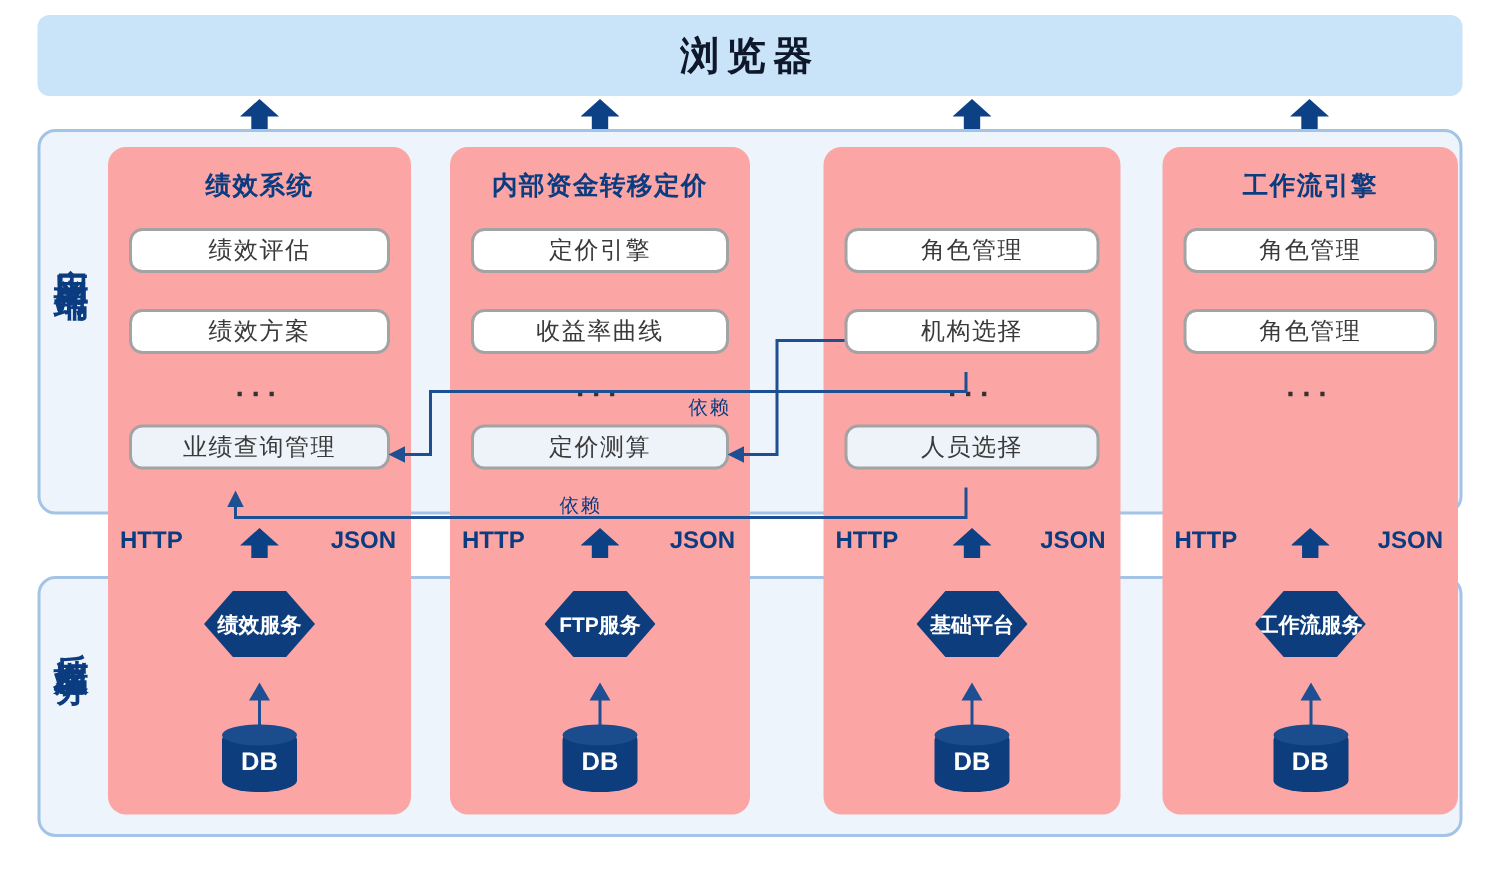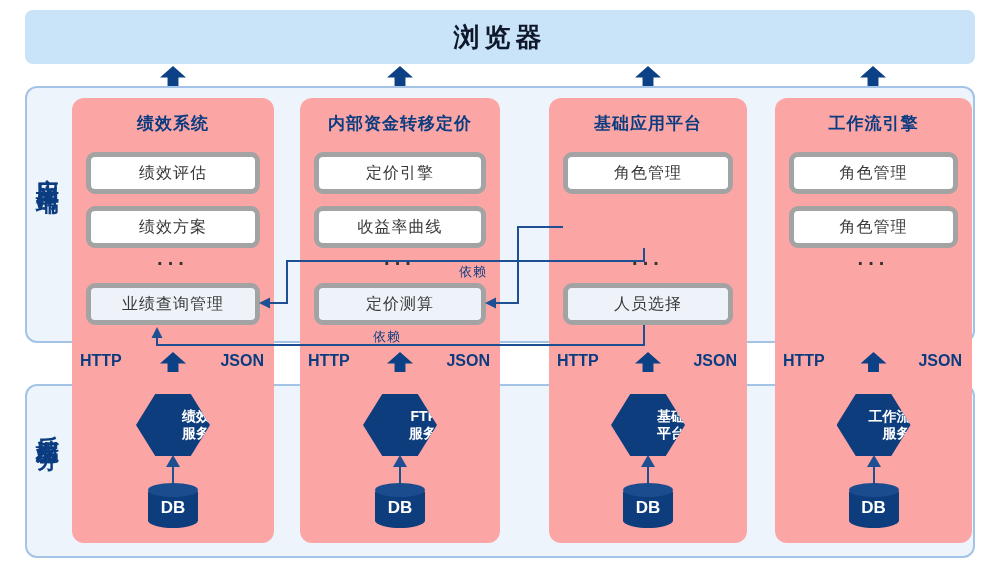--- a/index.html
+++ b/index.html
@@ -26,37 +26,37 @@
   .side-label { position:absolute; left:33px; writing-mode:vertical-rl; text-orientation:upright;
     color:#0b3c80; font-size:23px; font-weight:bold; letter-spacing:4px; z-index:3; }
   .side-label.fe { top:160px; }
   .side-label.be { top:417px; }
 
   
   .strip { position:absolute; top:98px; height:445px; background:#fca5a5; border-radius:12px; z-index:1; }
 
   .col-title { position:absolute; top:14px; left:0; right:0; text-align:center;
     color:#0b3c80; font-size:17px; font-weight:bold; letter-spacing:1px; }
-  .mod-box { position:absolute; left:14px; right:14px; height:42px; background:#ffffff;
-    border:5px solid #a3a3a3; border-radius:9px; display:flex; align-items:center; justify-content:center;
+  .mod-box { position:absolute; left:14px; right:14px; height:30px; background:#ffffff;
+    border:2px solid #a3a3a3; border-radius:9px; display:flex; align-items:center; justify-content:center;
     color:#3a3a3a; font-size:16px; letter-spacing:1px; }
   .r1 { top:54px; } .r2 { top:108px; } .r3 { top:185px; }
   .featured { background:#eef3fa; }
   .dots { position:absolute; top:150px; left:0; right:0; height:30px; line-height:30px;
     text-align:center; color:#333; font-size:20px; font-weight:bold; letter-spacing:4px; }
 
   .proto { position:absolute; top:251px; left:0; right:0; height:26px; }
   .proto-t { position:absolute; top:3px; color:#0b3c80; font-size:16px; font-weight:bold; }
   .proto-http { left:8px; } .proto-json { right:10px; }
   .proto .glyph-up { position:absolute; left:50%; margin-left:-13px; top:3px; }
 
   .hexagon { position:absolute; top:296px; left:50%; transform:translateX(-50%);
-    width:74px; height:62px; background:#0e3d7d;
+    width:74px; height:44px; background:#0e3d7d;
     clip-path:polygon(26% 0,74% 0,100% 50%,74% 100%,26% 100%,0 50%);
-    display:flex; flex-direction:column; align-items:flex-end; justify-content:center; }
+    display:flex; align-items:center; justify-content:center; }
   .hexagon span { color:#ffffff; font-size:14px; font-weight:bold; line-height:17px; }
 
   .conn-up { position:absolute; top:357px; left:50%; transform:translateX(-50%); width:16px; height:33px; }
   .conn-up .head { position:absolute; top:0; left:1px; width:0; height:0;
     border-left:7px solid transparent; border-right:7px solid transparent; border-bottom:12px solid #1d4f92; }
   .conn-up .stem { position:absolute; top:10px; bottom:0; left:7px; width:2px; background:#1d4f92; }
 
   .db { position:absolute; top:392px; left:50%; transform:translateX(-50%); width:50px; height:38px;
     background:#0e3d7d; border-radius:4px 4px 30px 30px / 4px 4px 9px 9px; }
   .db::before { content:""; position:absolute; left:0; right:0; top:-7px; height:14px;
@@ -133,22 +133,22 @@
     <div class="conn-up">
         <i class="head"></i>
         <i class="stem"></i>
       </div>
     <div class="db">
       <span>DB</span>
     </div>
   </div>
 
   <div class="strip" style="left:549px;width:198px">
-    <div class="col-title">基础应用平台</div>
     <div class="mod-box r1">角色管理</div>
+    <div class="mod-box r2">机构选择</div>
     <div class="dots">···</div>
     <div class="mod-box r3 featured">人员选择</div>
     <div class="proto">
       <span class="proto-t proto-http">HTTP</span>
       <span class="glyph-up"></span>
       <span class="proto-t proto-json">JSON</span>
     </div>
     <div class="hexagon">
       <span>基础</span>
       <span>平台</span>

